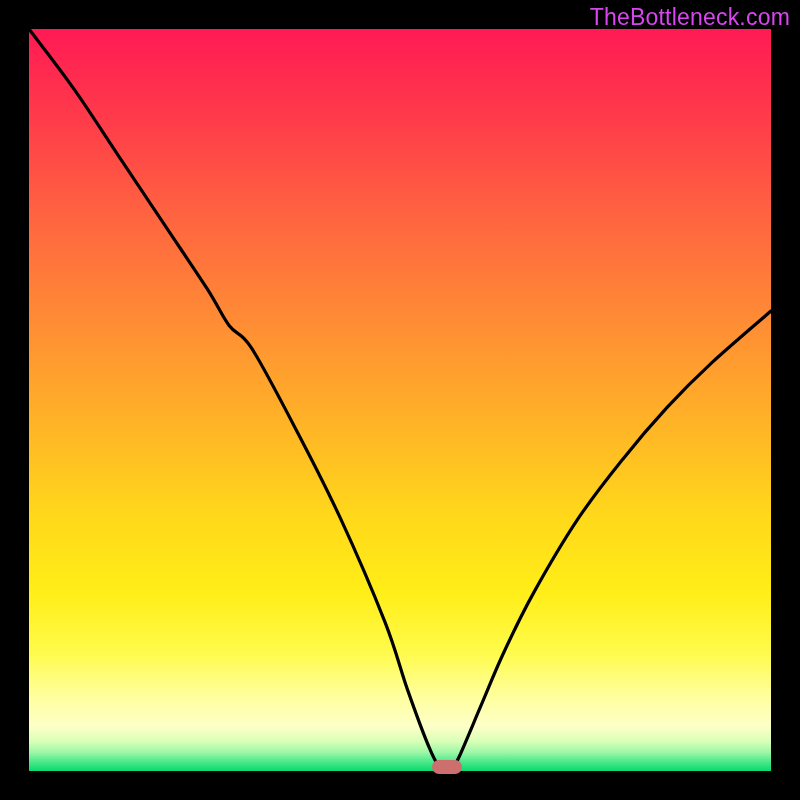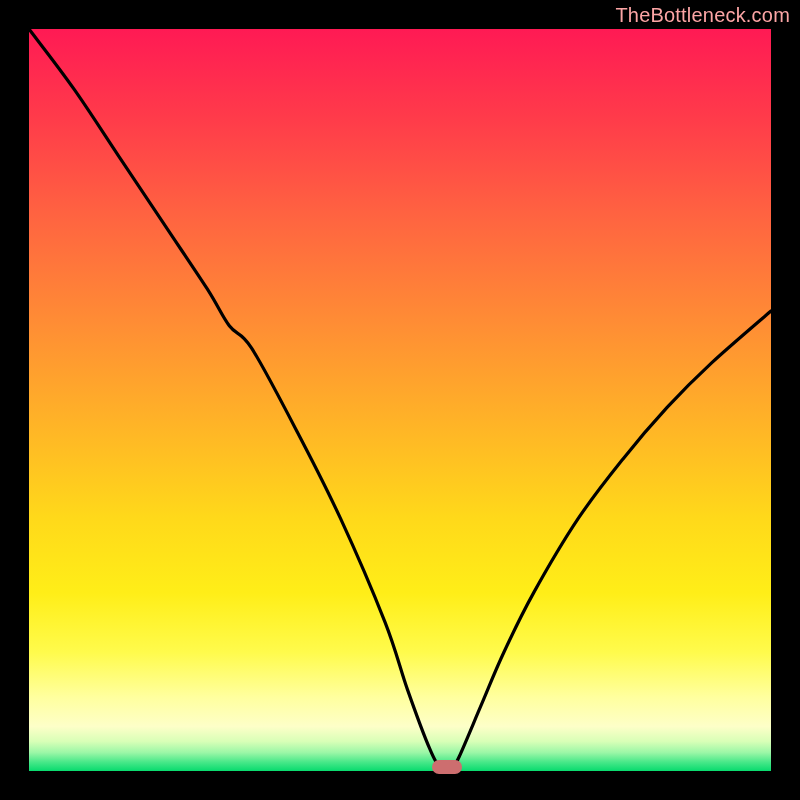--- a/index.html
+++ b/index.html
@@ -39,22 +39,22 @@
         #d9ffb7 96%,
         #9cf7a7 97.5%,
         #48e889 98.8%,
         #08db6e 100%
       );
   }
   .attribution {
     position: absolute;
     top: 4px;
     right: 10px;
-    color: #fca5a5;
-    font-size: 20px;
+    color: #d946ef;
+    font-size: 23px;
     font-weight: 500;
     letter-spacing: 0.2px;
   }
   svg.curve {
     position: absolute;
     left: 0;
     top: 0;
     width: 742px;
     height: 742px;
     overflow: visible;

